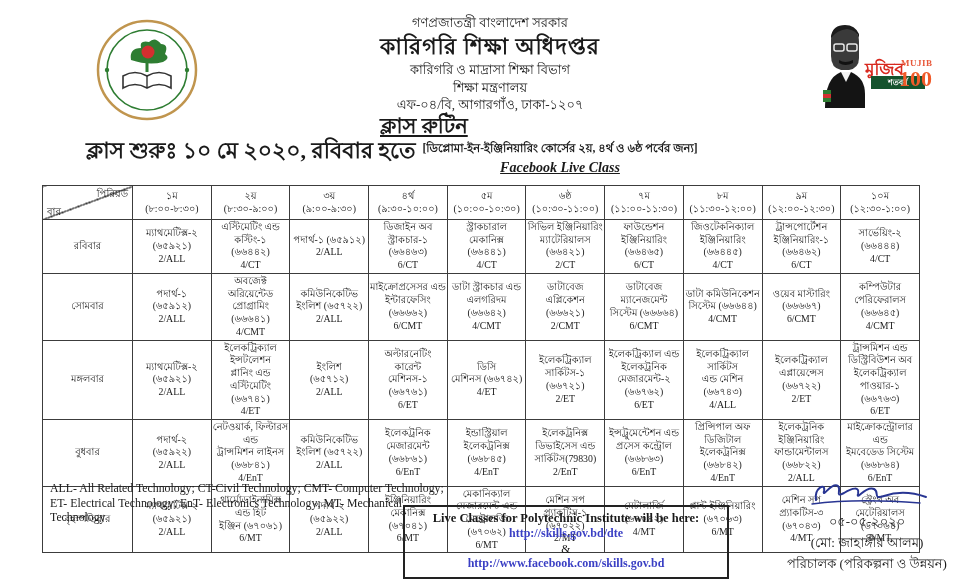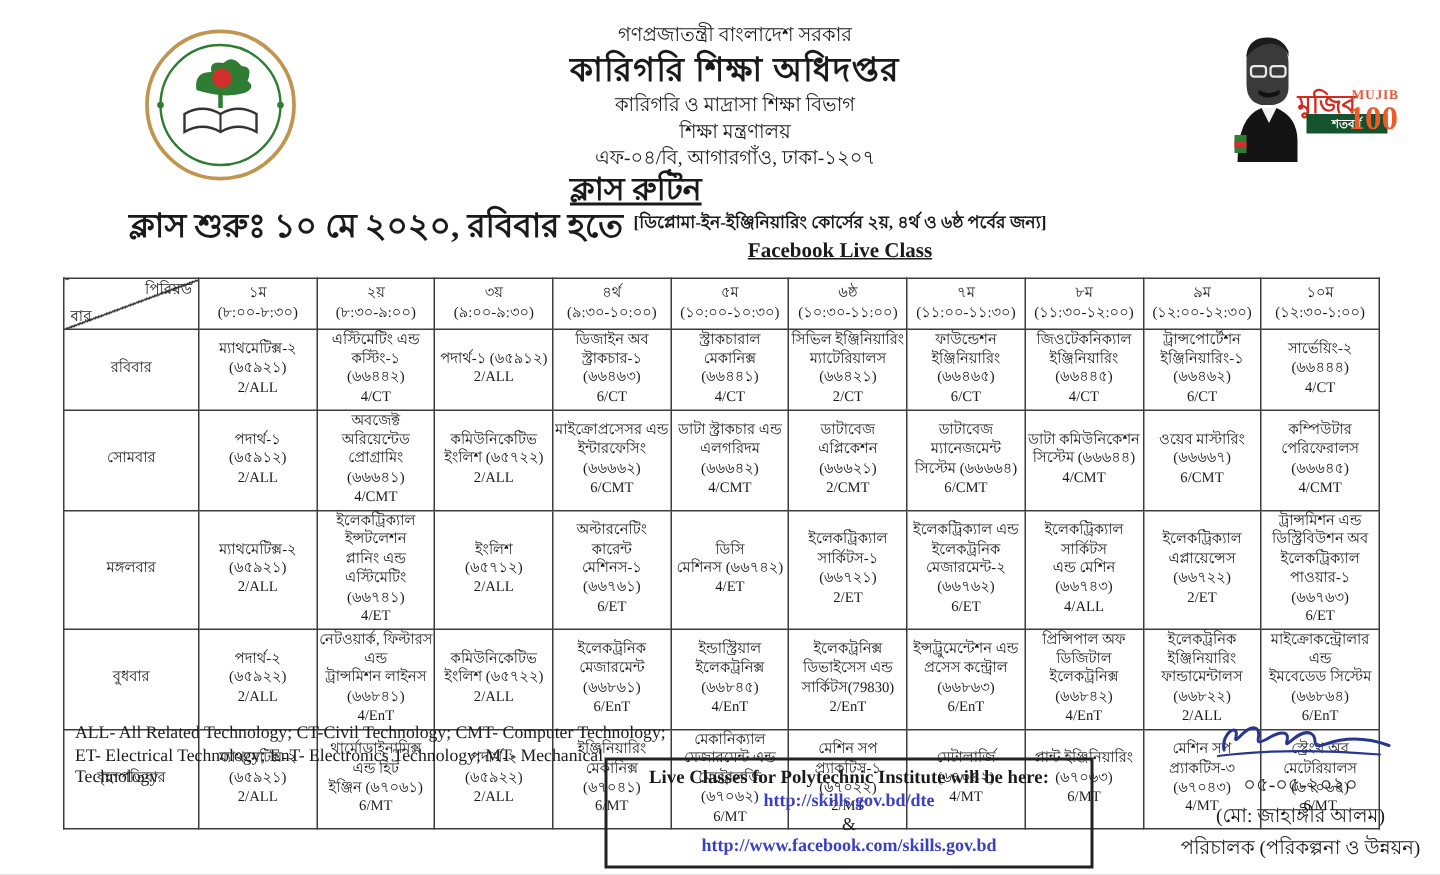--- a/index.html
+++ b/index.html
@@ -20,21 +20,21 @@
   .mujib .sub { position:absolute; left:50px; top:52px; font-size:8px; font-weight:bold; color:#ffffff; background:#14532d; padding:0 17px; }
   .mujib .en { position:absolute; left:80px; top:34px; font-size:9px; font-weight:bold; color:#e8583a; letter-spacing:0.5px; }
   .mujib .num { position:absolute; left:78px; top:42px; font-size:22px; font-weight:bold; color:#f05a28; }
 
   
   .main-title { position:absolute; top:110px; left:380px; width:360px; 
     font-size:21px; font-weight:bold; text-decoration:underline; }
   .start-note { position:absolute; top:133px; left:86px; width:350px; font-size:22px; font-weight:bold; }
   .subtitle { position:absolute; top:140px; left:380px; width:360px; text-align:center; font-size:11.5px; font-weight:bold; }
   .platform { position:absolute; top:160px; left:380px; width:360px; text-align:center;
-    font-size:14px; font-weight:bold; text-decoration:underline; }
+    font-size:14px; font-weight:bold; text-decoration:underline;font-style:italic; }
 
   
   .routine { position:absolute; top:185px; left:42px; width:878px; border-collapse:collapse; table-layout:fixed; }
   .routine td { border:1px solid #3c3c3c; text-align:center; vertical-align:middle;
     font-size:9.8px; line-height:1.3; padding:1px; }
   .cell { white-space:pre-line; }
   .day-cell { font-size:12px; }
   .ph { font-size:10.5px; }
   .corner { position:relative; padding:0;
     background:linear-gradient(to bottom right, transparent calc(50% - 0.7px), #3c3c3c calc(50% - 0.7px), #3c3c3c calc(50% + 0.7px), transparent calc(50% + 0.7px)); }

